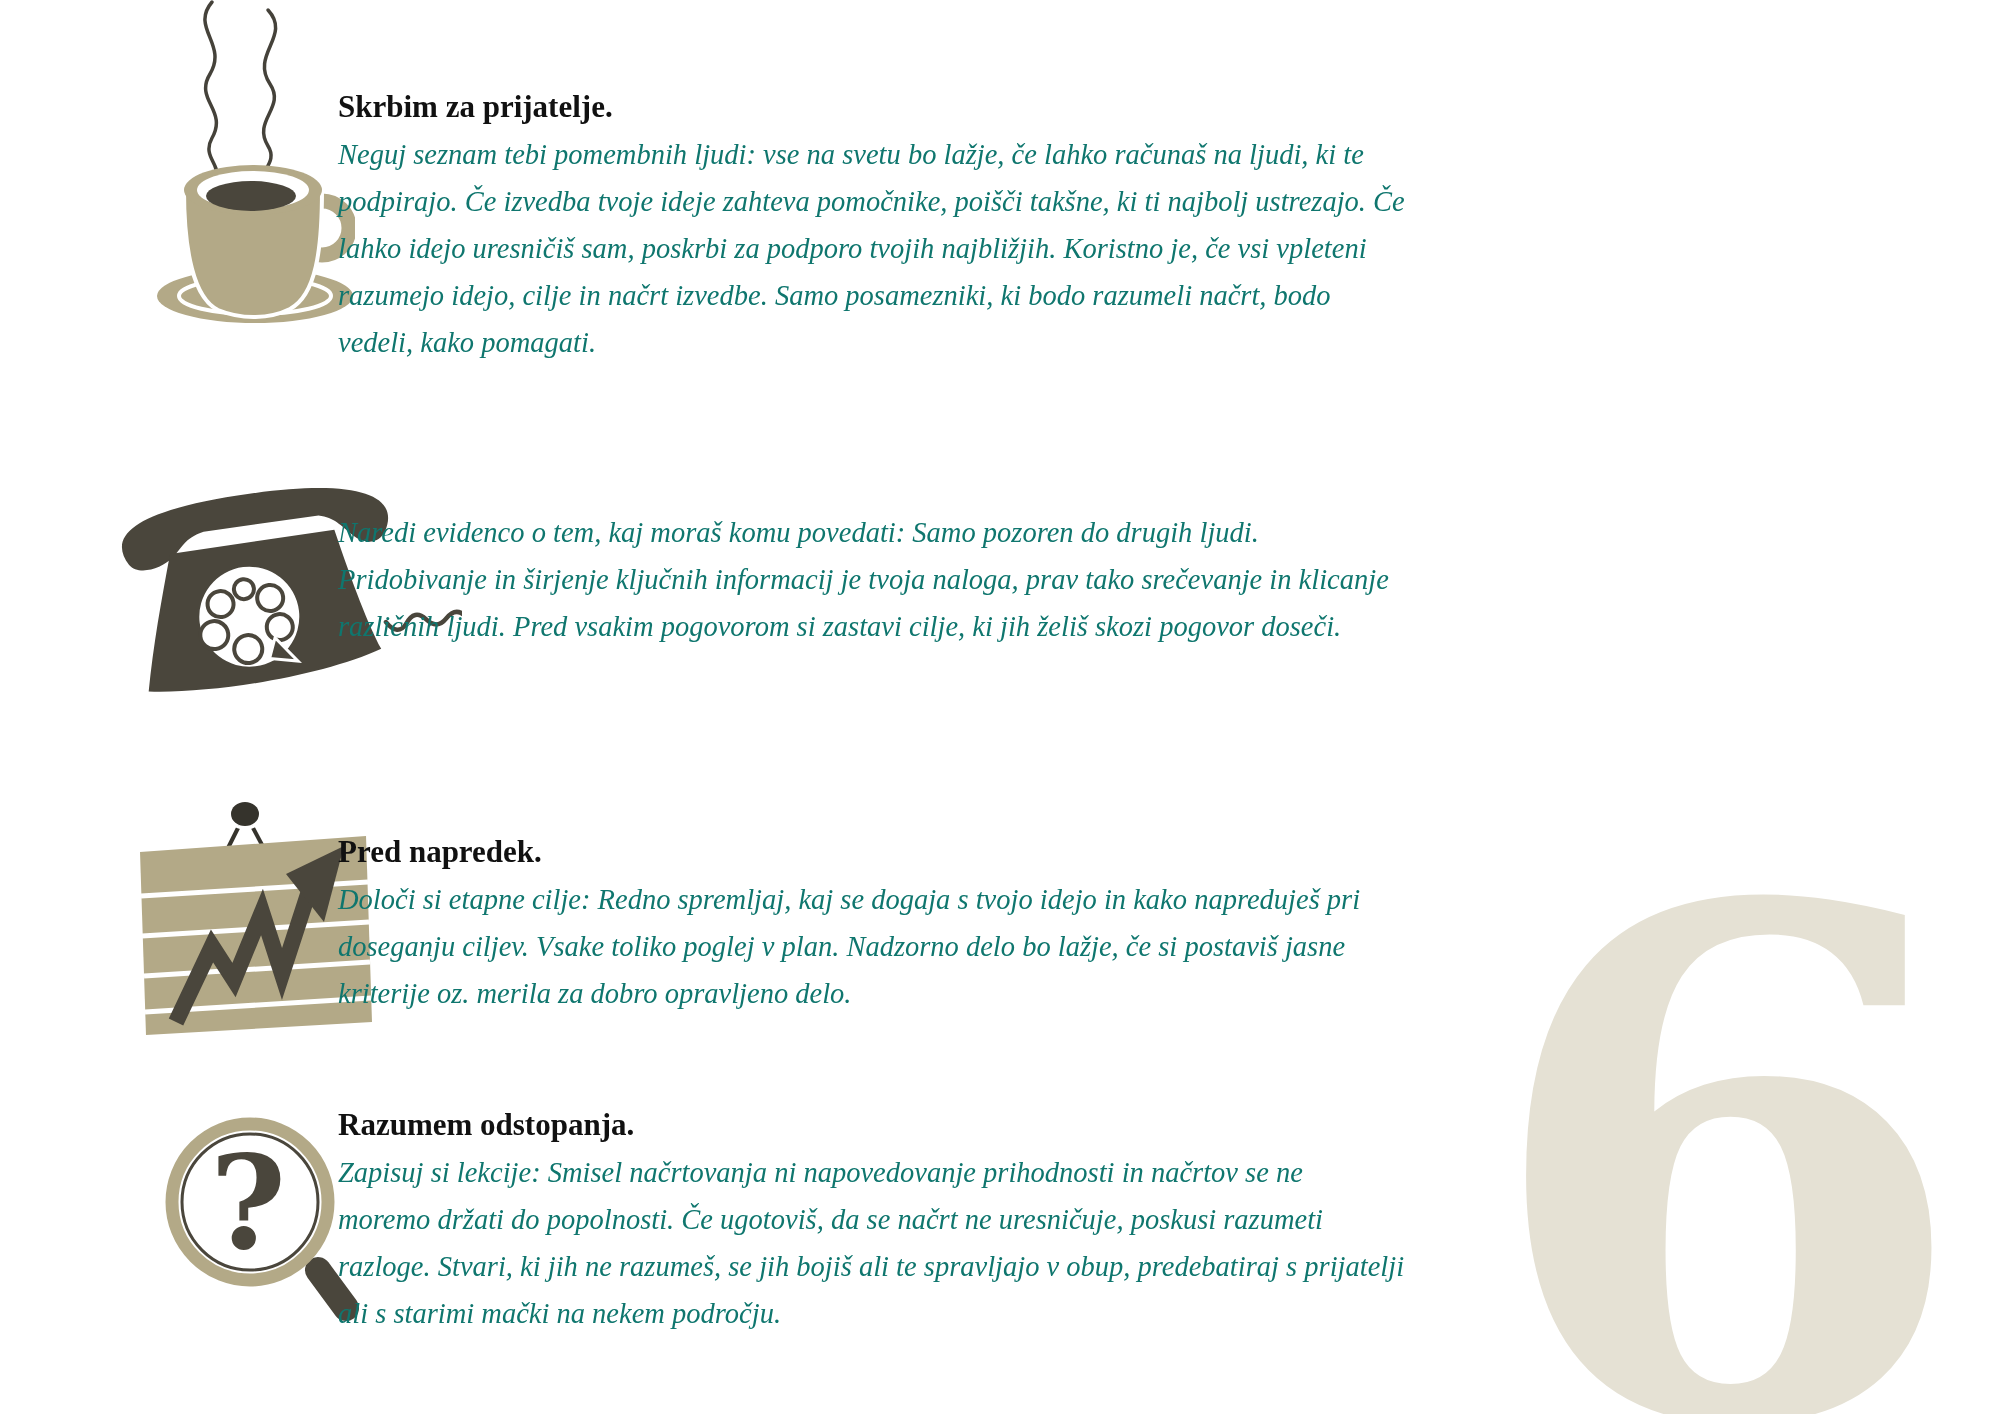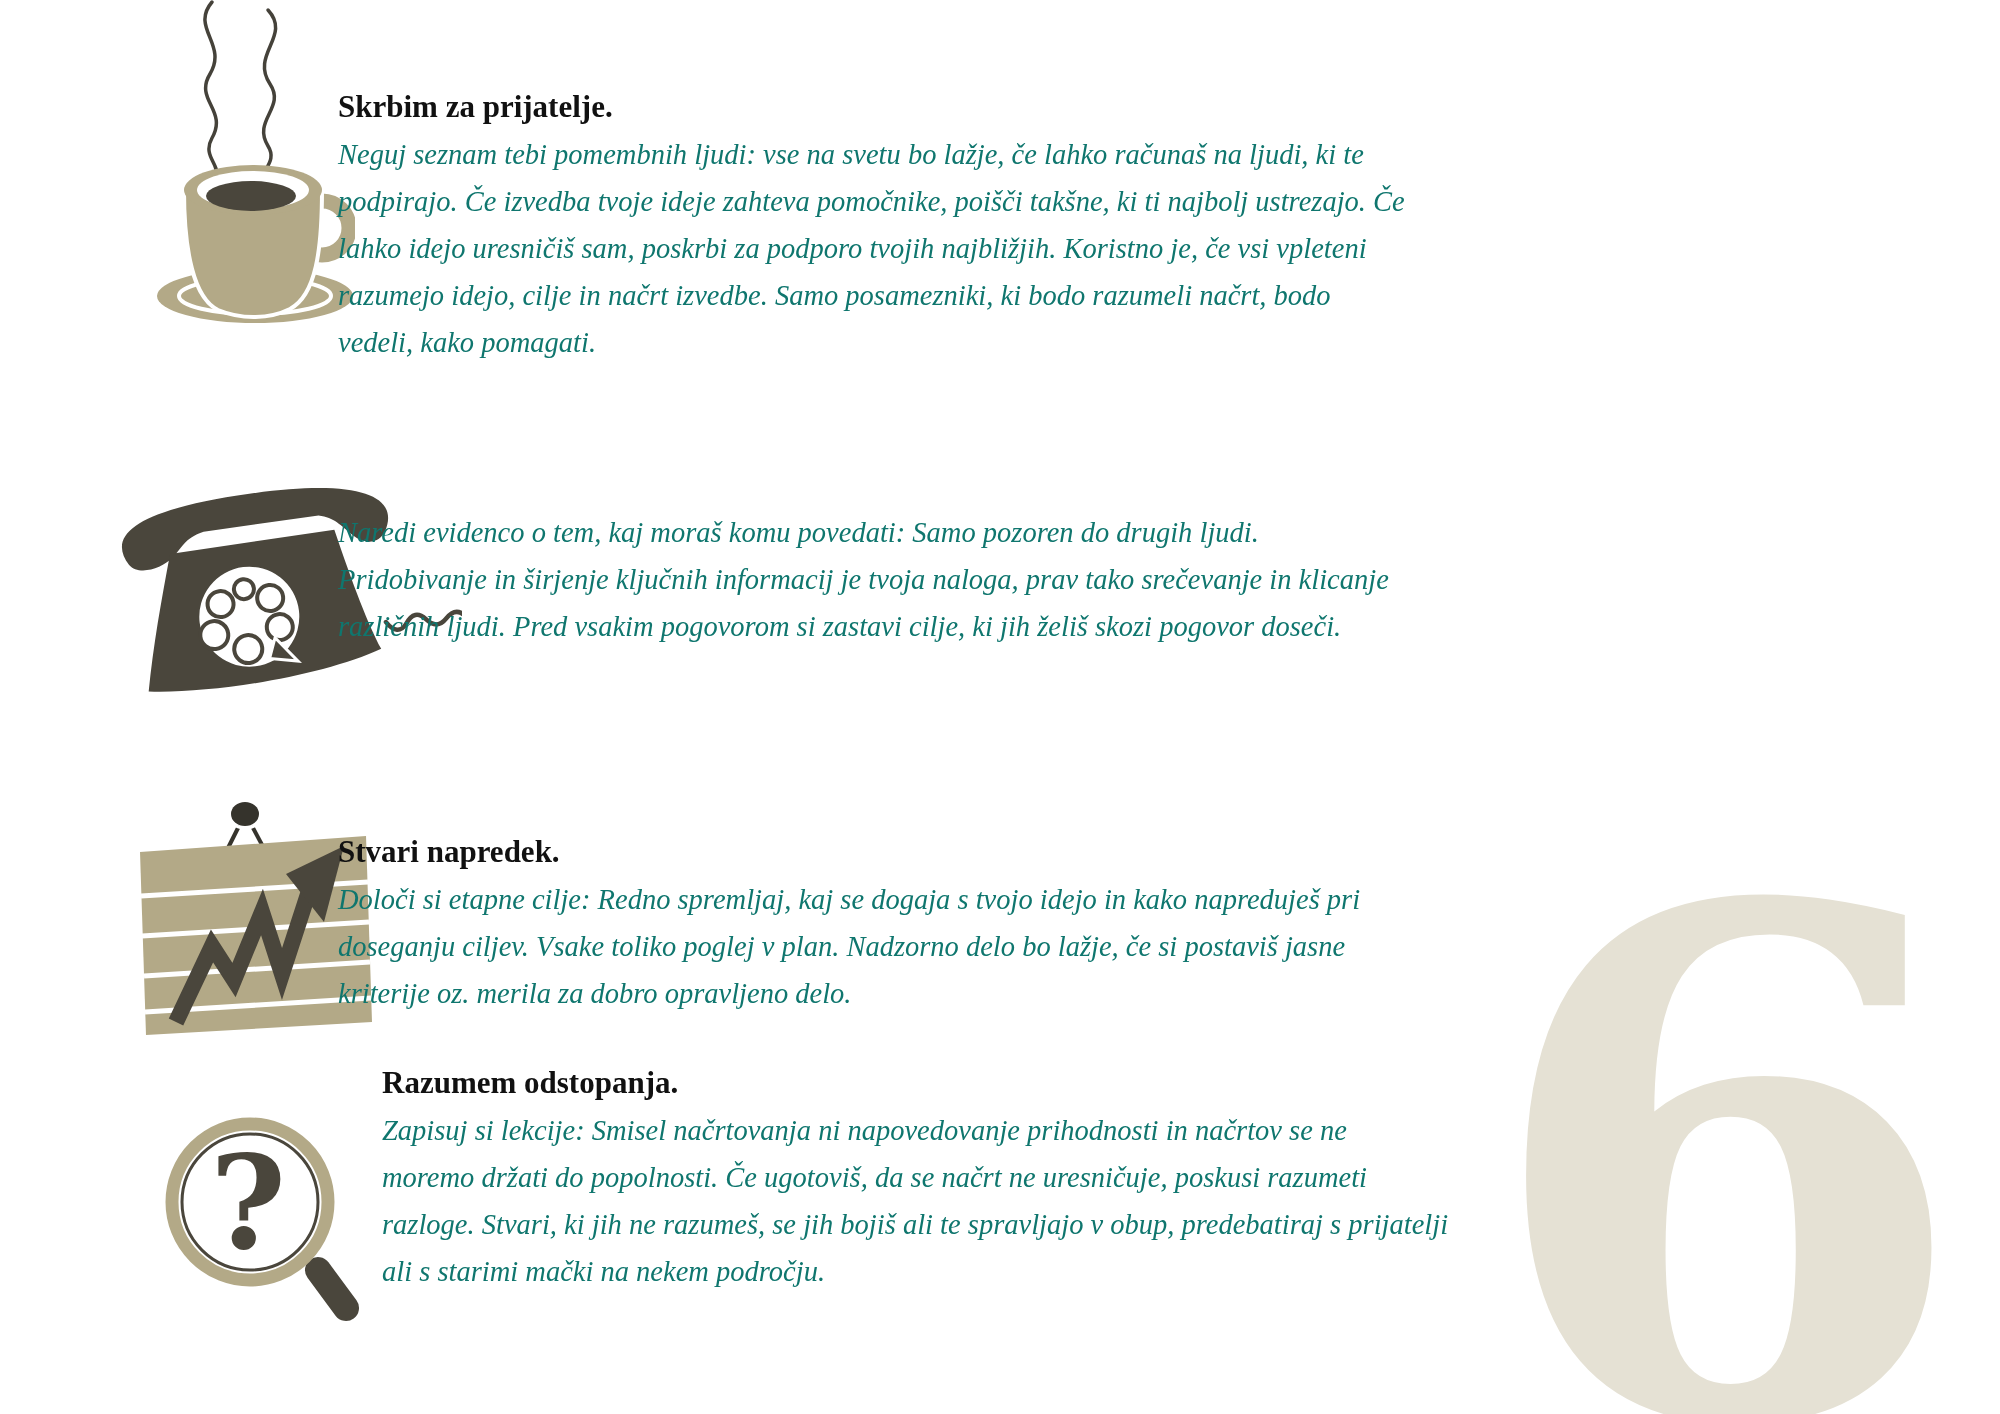--- a/index.html
+++ b/index.html
@@ -99,35 +99,35 @@
       <polygon points="52,62 278,46 284,232 58,245" fill="#b3a987"></polygon>
       <line x1="53" y1="106" x2="280" y2="92" stroke="#ffffff" stroke-width="5"></line>
       <line x1="54" y1="146" x2="281" y2="132" stroke="#ffffff" stroke-width="5"></line>
       <line x1="56" y1="186" x2="282" y2="172" stroke="#ffffff" stroke-width="5"></line>
       <line x1="57" y1="222" x2="283" y2="208" stroke="#ffffff" stroke-width="5"></line>
       <polyline points="88,232 124,156 146,190 174,122 194,184 222,98" fill="none" stroke="#4a463c" stroke-width="16" stroke-linejoin="miter"></polyline>
       <polygon points="198,84 256,56 236,132" fill="#4a463c"></polygon>
     </svg>
   </div>
   <div class="section text-col" style="top:833px;">
-    <h2>Stvari napredek.</h2>
+    <h2>Pred napredek.</h2>
     <p>Določi si etapne cilje: Redno spremljaj, kaj se dogaja s tvojo idejo in kako napreduješ pri
 doseganju ciljev. Vsake toliko poglej v plan. Nadzorno delo bo lažje, če si postaviš jasne
 kriterije oz. merila za dobro opravljeno delo.</p>
   </div>
 
   <div class="icon-box" style="left:160px;top:1112px;width:205px;height:220px;">
     <svg viewBox="0 0 205 220" width="205" height="220">
       <line x1="158" y1="158" x2="186" y2="196" stroke="#4a463c" stroke-width="26" stroke-linecap="round"></line>
       <circle cx="90" cy="90" r="78" fill="#ffffff" stroke="#b3a987" stroke-width="13"></circle>
       <circle cx="90" cy="90" r="68" fill="none" stroke="#4a463c" stroke-width="3"></circle>
       <text x="88" y="136" font-size="130" font-weight="bold" text-anchor="middle" fill="#4a463c" font-family="'DejaVu Serif','Liberation Serif',serif">?</text>
     </svg>
   </div>
-  <div class="section text-col" style="top:1064px;margin-left:44px;">
+  <div class="section text-col" style="top:1106px;">
     <h2>Razumem odstopanja.</h2>
     <p>Zapisuj si lekcije: Smisel načrtovanja ni napovedovanje prihodnosti in načrtov se ne
 moremo držati do popolnosti. Če ugotoviš, da se načrt ne uresničuje, poskusi razumeti
 razloge. Stvari, ki jih ne razumeš, se jih bojiš ali te spravljajo v obup, predebatiraj s prijatelji
 ali s starimi mački na nekem področju.</p>
   </div>
 
 </div>
 
 </body></html>

